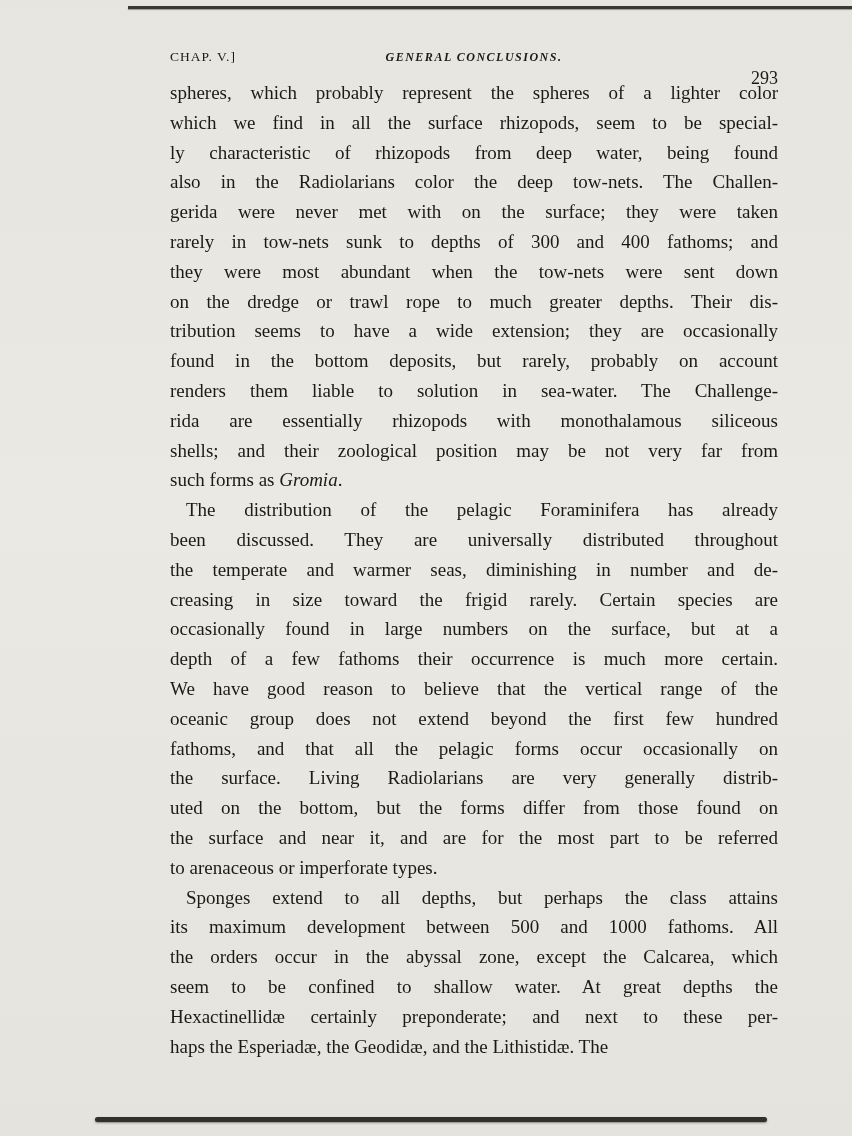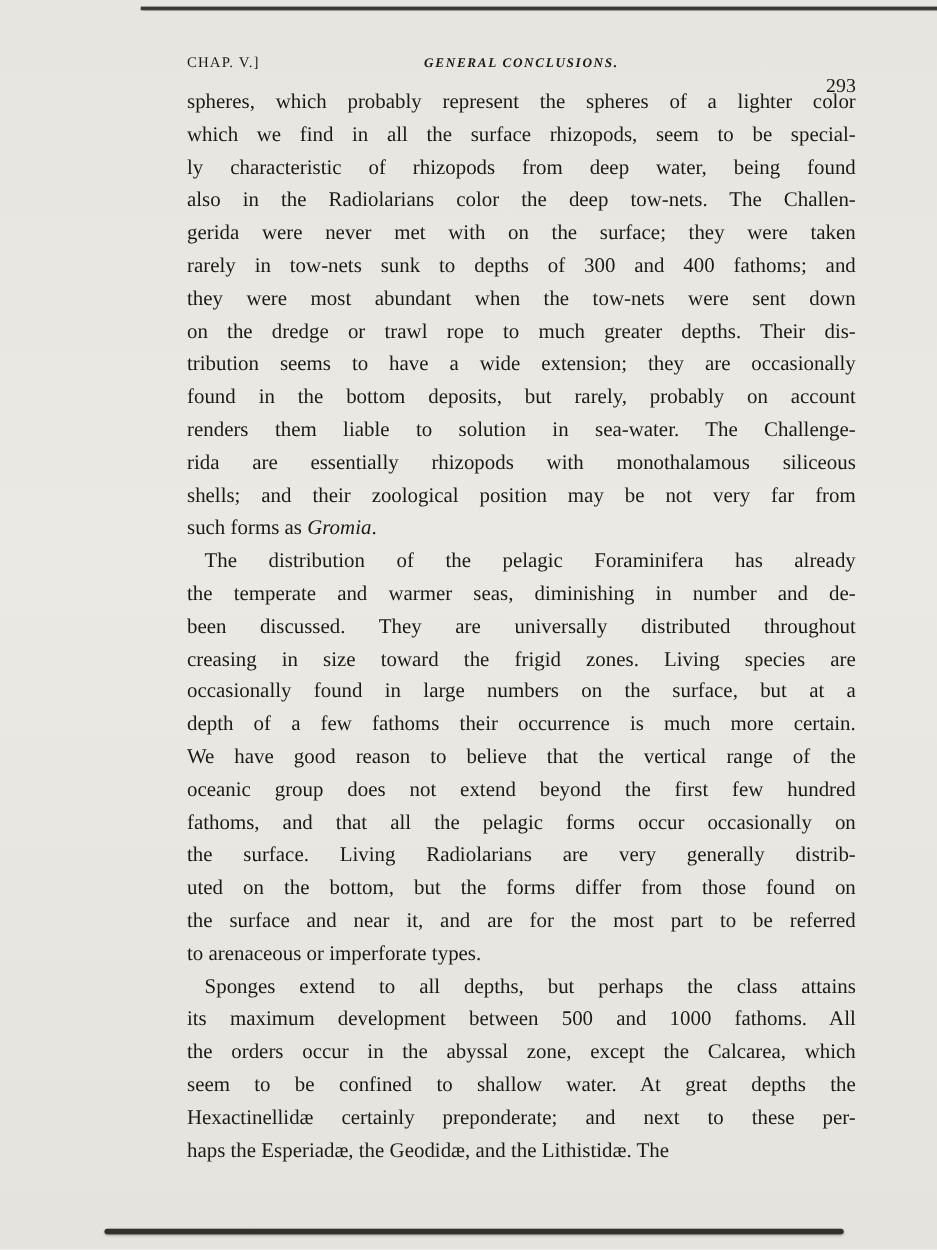--- a/index.html
+++ b/index.html
@@ -111,23 +111,23 @@
           <div class="line">on the dredge or trawl rope to much greater depths. Their dis-</div>
           <div class="line">tribution seems to have a wide extension; they are occasionally</div>
           <div class="line">found in the bottom deposits, but rarely, probably on account</div>
           <div class="line">renders them liable to solution in sea-water. The Challenge-</div>
           <div class="line">rida are essentially rhizopods with monothalamous siliceous</div>
           <div class="line">shells; and their zoological position may be not very far from</div>
           <div class="line last"><span>such forms as </span><i>Gromia</i><span>.</span></div>
         </div>
         <div class="paragraph">
           <div class="line indent">The distribution of the pelagic Foraminifera has already</div>
+          <div class="line">been discussed. They are universally distributed throughout</div>
           <div class="line">the temperate and warmer seas, diminishing in number and de-</div>
-          <div class="line">been discussed. They are universally distributed throughout</div>
-          <div class="line">creasing in size toward the frigid zones. Living species are</div>
+          <div class="line">creasing in size toward the frigid rarely. Certain species are</div>
           <div class="line">occasionally found in large numbers on the surface, but at a</div>
           <div class="line">depth of a few fathoms their occurrence is much more certain.</div>
           <div class="line">We have good reason to believe that the vertical range of the</div>
           <div class="line">oceanic group does not extend beyond the first few hundred</div>
           <div class="line">fathoms, and that all the pelagic forms occur occasionally on</div>
           <div class="line">the surface. Living Radiolarians are very generally distrib-</div>
           <div class="line">uted on the bottom, but the forms differ from those found on</div>
           <div class="line">the surface and near it, and are for the most part to be referred</div>
           <div class="line last">to arenaceous or imperforate types.</div>
         </div>

